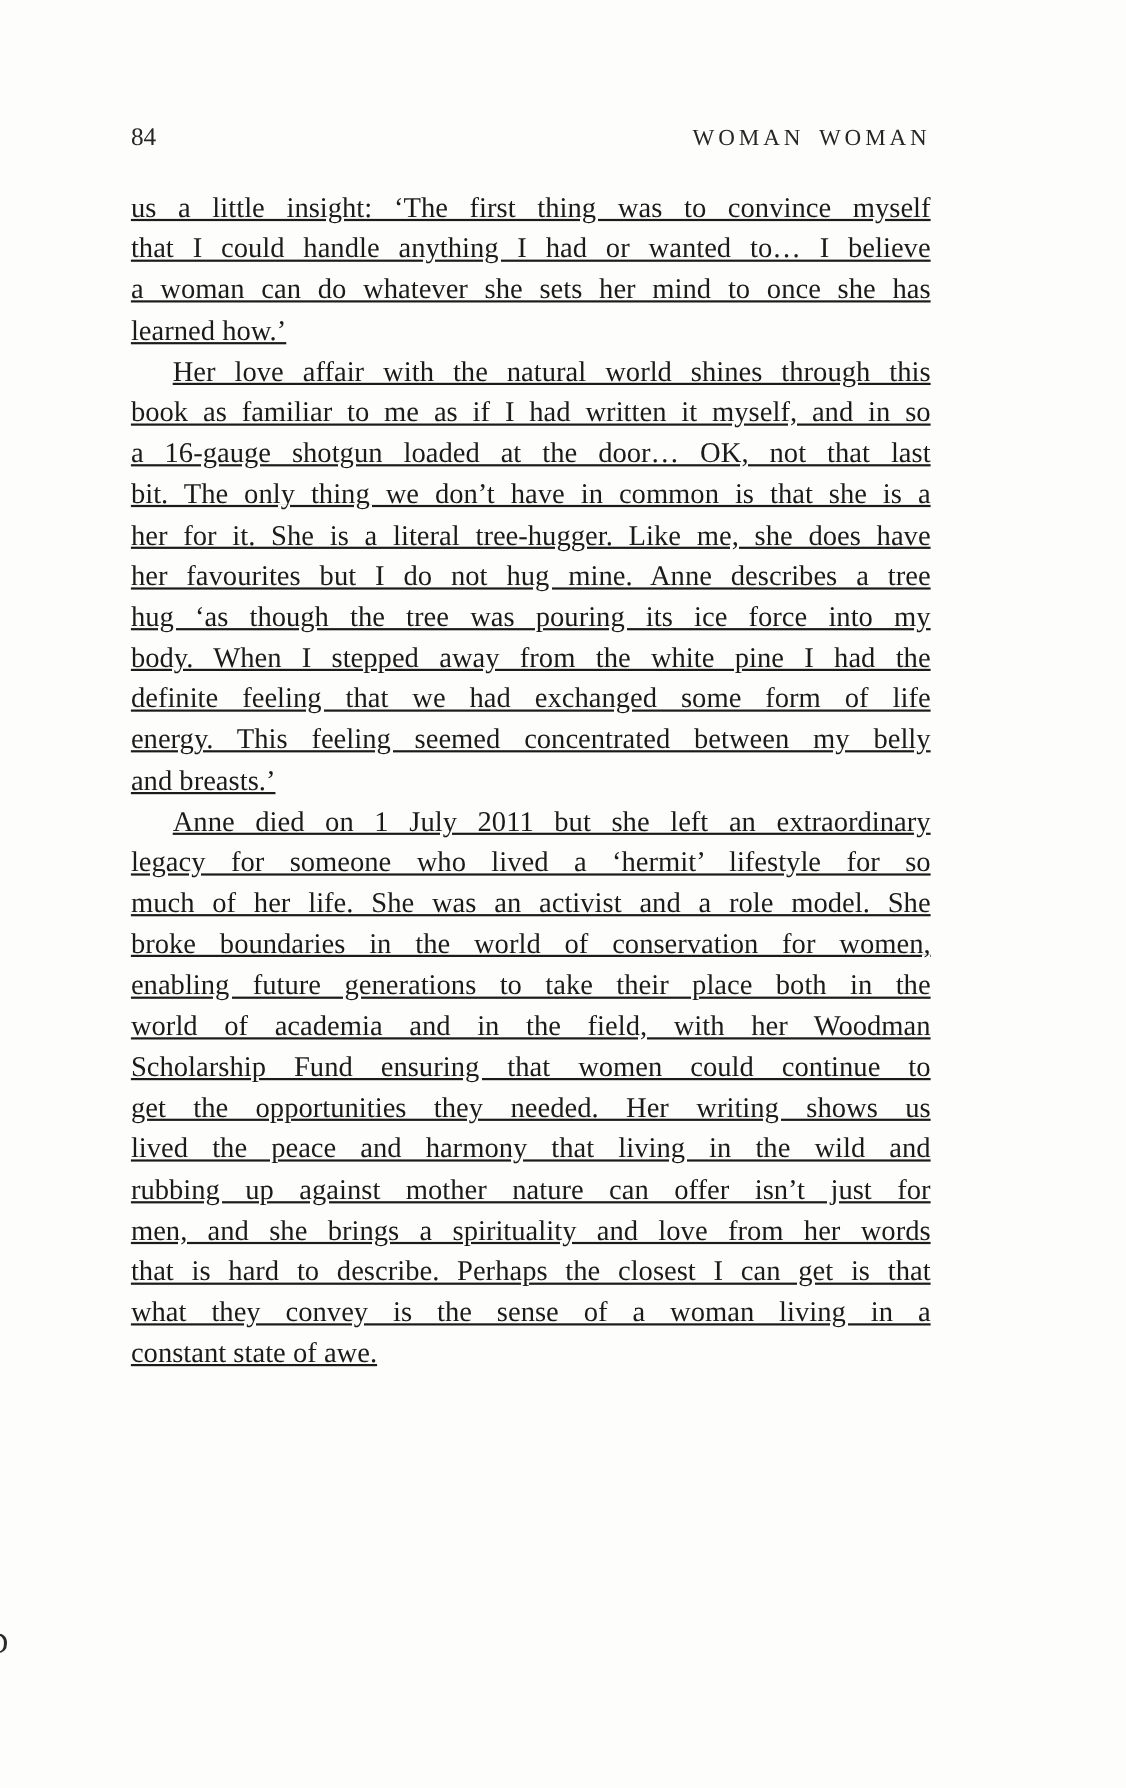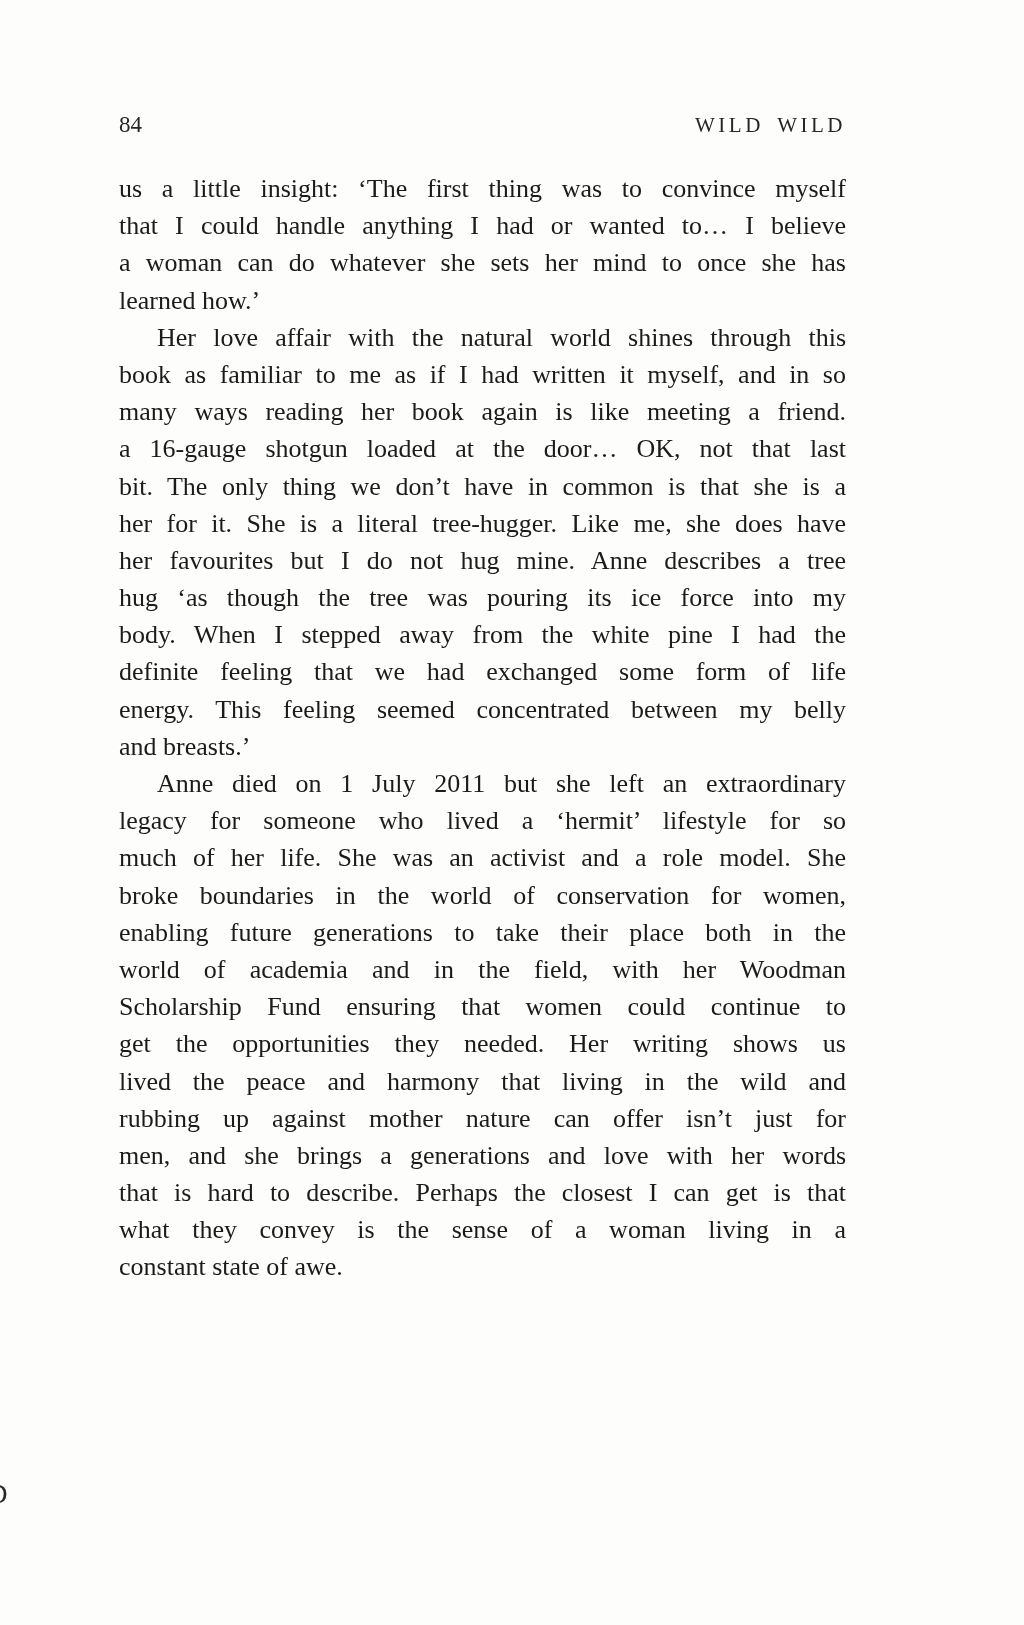--- a/index.html
+++ b/index.html
@@ -42,20 +42,21 @@
     width: 727px;
     font-size: 26px;
     line-height: 37.2px;
     color: #1b1b1b;
   }
   .line {
     height: 37.2px;
     white-space: nowrap;
     text-align: justify;
     text-align-last: justify;
+    text-decoration: underline;
   }
   .line.last {
     text-align: left;
     text-align-last: left;
   }
   .line.indent {
     text-indent: 38px;
   }
   .frag {
     position: absolute;
@@ -72,36 +73,35 @@
   .f2 i { font-size: 27px; margin-left: -12px; }
   .f3 { left: 0; top: 1523px; width: 5px; height: 22px; }
 </style>
 </head>
 <body>
 
 <div class="page">
 
   <header class="running-head">
     <span class="folio">84</span>
-    <span class="head-title">WILD WILD</span>
+    <span class="head-title">WOMAN WOMAN</span>
   </header>
 
   <main class="text-block">
 
     <div class="para">
       <div class="line">us a little insight: ‘The first thing was to convince myself</div>
       <div class="line">that I could handle anything I had or wanted to… I believe</div>
       <div class="line">a woman can do whatever she sets her mind to once she has</div>
       <div class="line last">learned how.’</div>
     </div>
 
     <div class="para">
       <div class="line indent">Her love affair with the natural world shines through this</div>
       <div class="line">book as familiar to me as if I had written it myself, and in so</div>
-      <div class="line">many ways reading her book again is like meeting a friend.</div>
       <div class="line">a 16-gauge shotgun loaded at the door… OK, not that last</div>
       <div class="line">bit. The only thing we don’t have in common is that she is a</div>
       <div class="line">her for it. She is a literal tree-hugger. Like me, she does have</div>
       <div class="line">her favourites but I do not hug mine. Anne describes a tree</div>
       <div class="line">hug ‘as though the tree was pouring its ice force into my</div>
       <div class="line">body. When I stepped away from the white pine I had the</div>
       <div class="line">definite feeling that we had exchanged some form of life</div>
       <div class="line">energy. This feeling seemed concentrated between my belly</div>
       <div class="line last">and breasts.’</div>
     </div>
@@ -110,21 +110,21 @@
       <div class="line indent">Anne died on 1 July 2011 but she left an extraordinary</div>
       <div class="line">legacy for someone who lived a ‘hermit’ lifestyle for so</div>
       <div class="line">much of her life. She was an activist and a role model. She</div>
       <div class="line">broke boundaries in the world of conservation for women,</div>
       <div class="line">enabling future generations to take their place both in the</div>
       <div class="line">world of academia and in the field, with her Woodman</div>
       <div class="line">Scholarship Fund ensuring that women could continue to</div>
       <div class="line">get the opportunities they needed. Her writing shows us</div>
       <div class="line">lived the peace and harmony that living in the wild and</div>
       <div class="line">rubbing up against mother nature can offer isn’t just for</div>
-      <div class="line">men, and she brings a generations and love with her words</div>
+      <div class="line">men, and she brings a spirituality and love from her words</div>
       <div class="line">that is hard to describe. Perhaps the closest I can get is that</div>
       <div class="line">what they convey is the sense of a woman living in a</div>
       <div class="line last">constant state of awe.</div>
     </div>
 
   </main>
 
   <span class="frag f1"></span>
   <span class="frag f2"><i>D</i></span>
   <span class="frag f3"></span>

